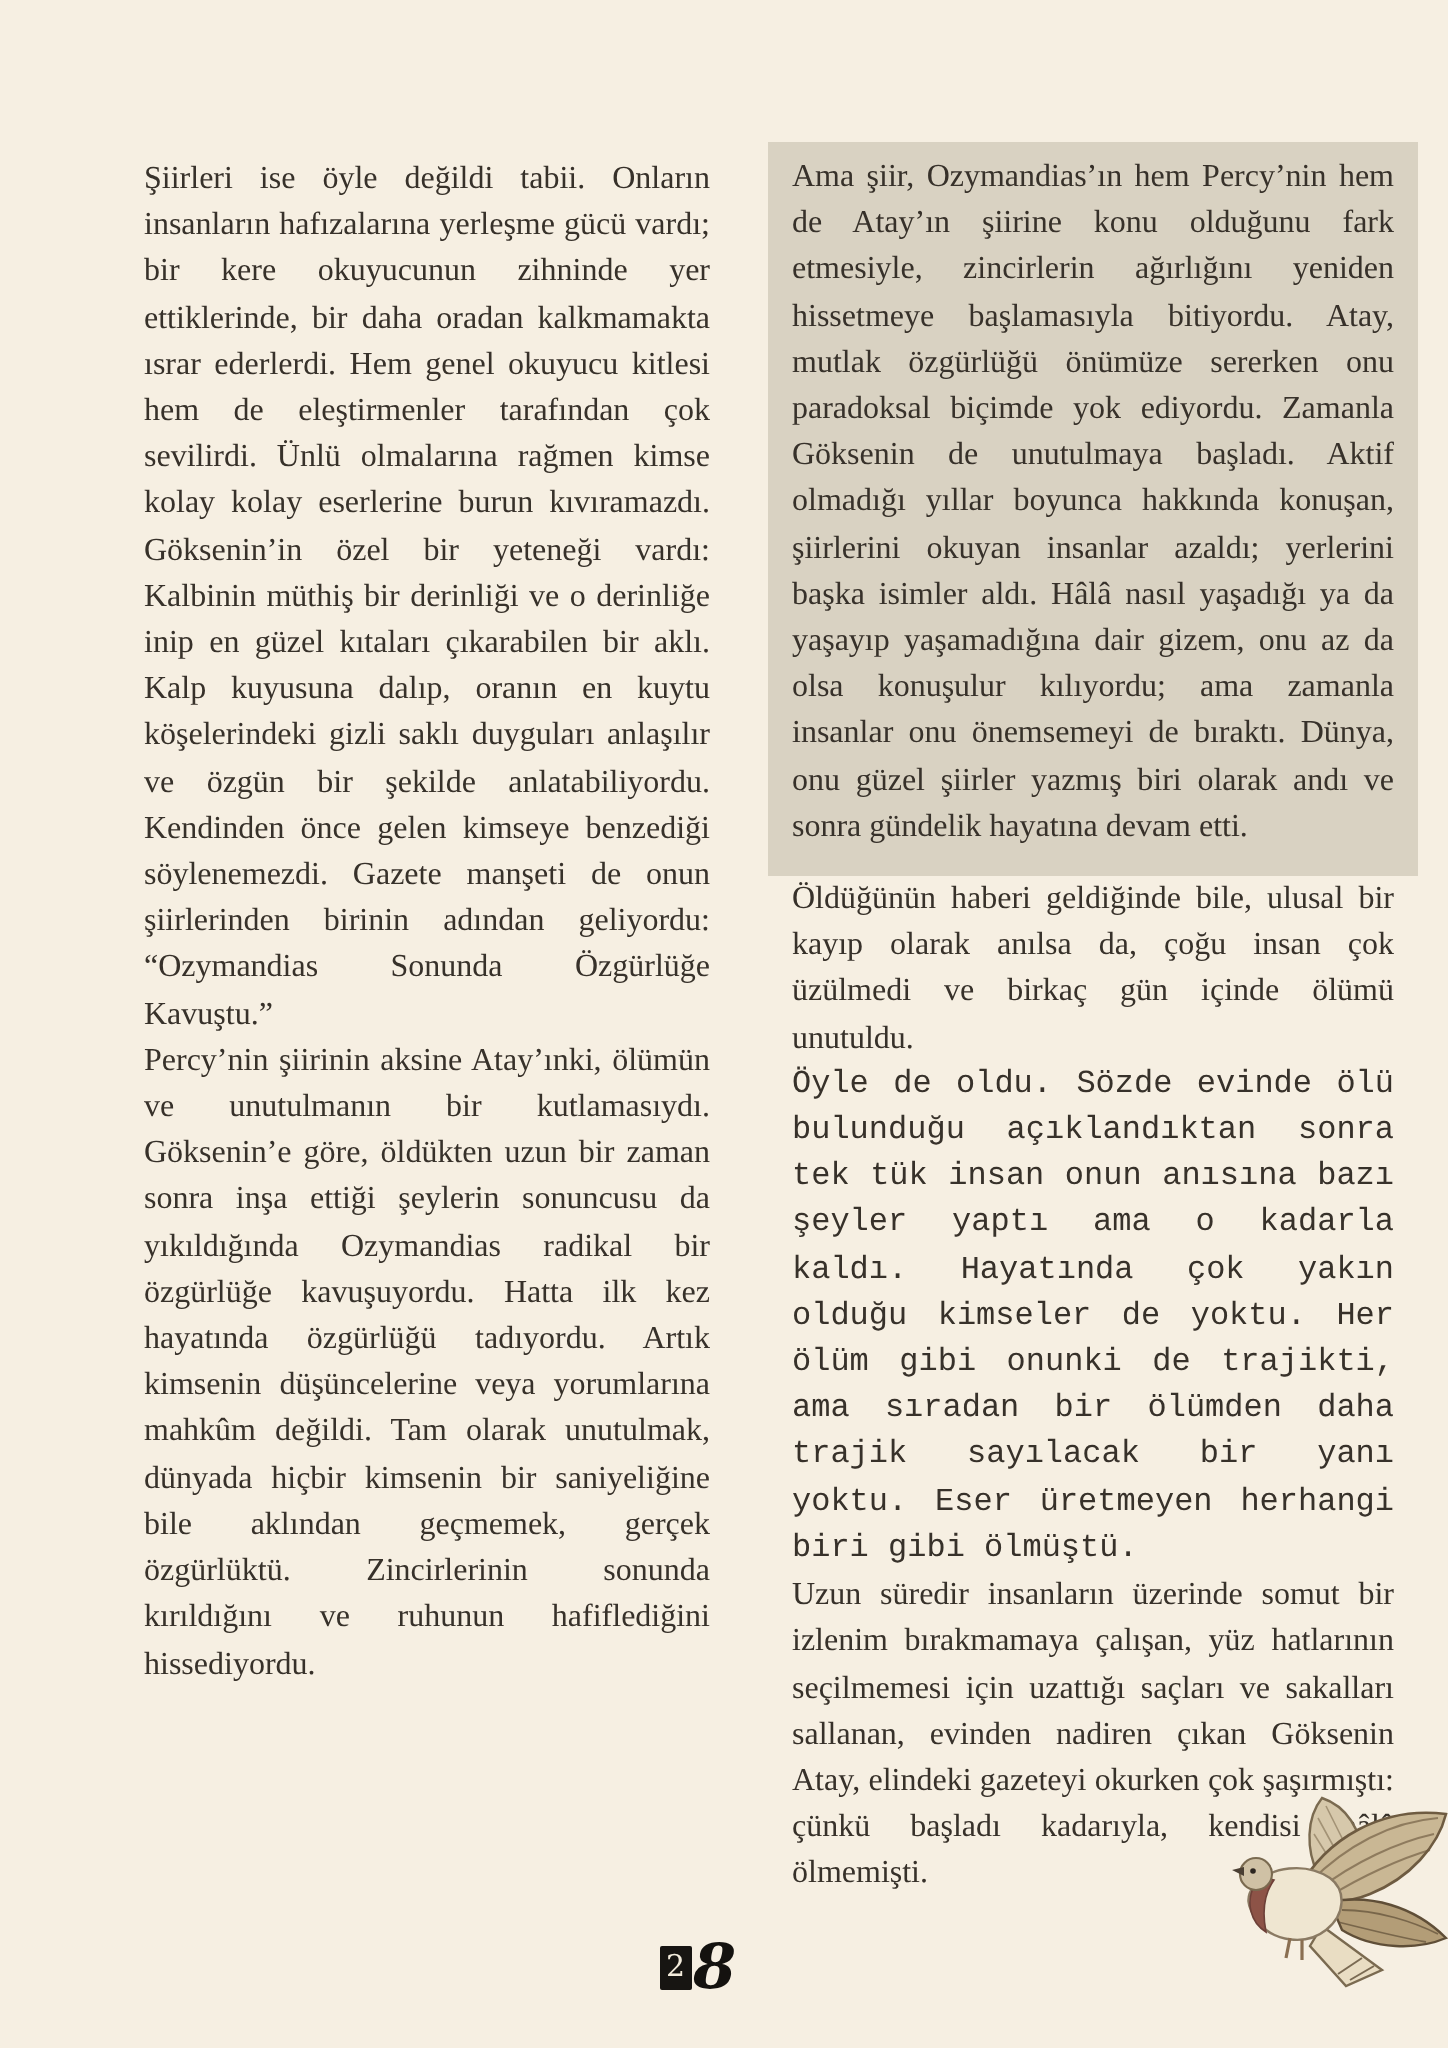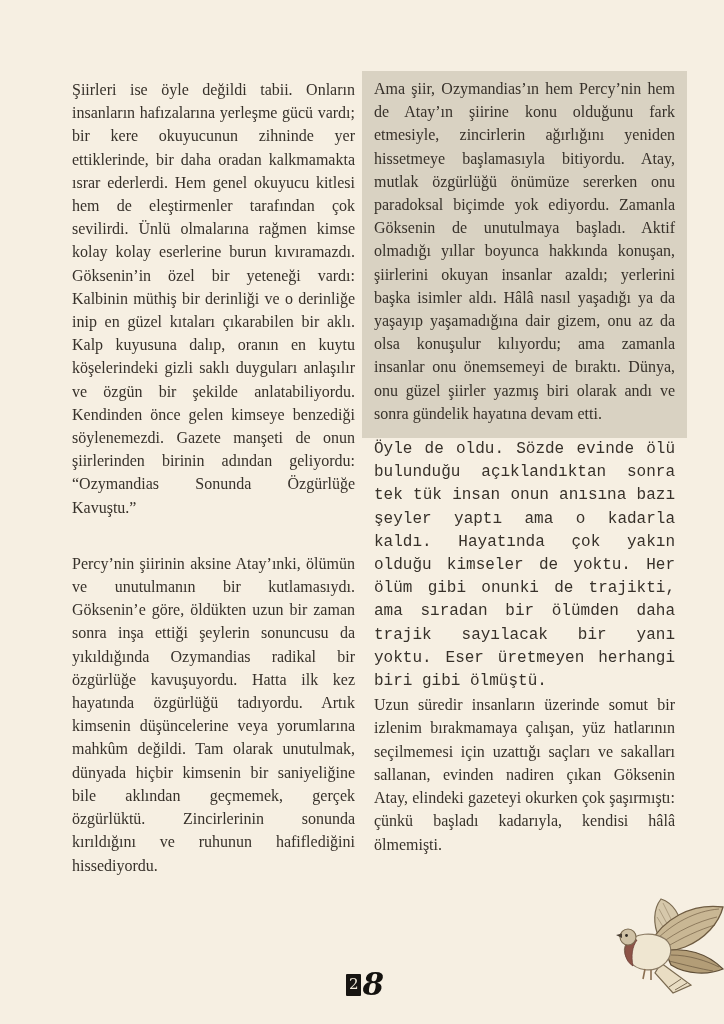--- a/index.html
+++ b/index.html
@@ -24,40 +24,39 @@
     font-size: 16px;
     line-height: 23.2px;
     text-align: justify;
   }
   .col p { margin: 0; }
   .col-left {
     left: 72px;
     top: 78px;
     width: 283px;
   }
-  .col-left p + p { margin-top: 33px; }
+  .col-left p + p { }
   .col-right {
-    left: 362px;
+    left: 384px;
     top: 71px;
     width: 325px;
   }
   .highlight {
     background: #d9d2c2;
     padding: 6px 12px 13px 12px;
   }
   .col-right > p { margin-left: 12px; margin-right: 12px; }
   .gap-sm { margin-top: 20px; }
   .gap-lg { margin-top: 27px; font-family: Liberation Mono, monospace; }
   .gap-0  { margin-top: 0; }
   .pagenum {
     position: absolute;
     left: 330px;
     top: 969px;
     width: 70px;
-    text-align: center;
     white-space: nowrap;
   }
   .pn-first {
     display: inline-block;
     background: #171512;
     color: #f3ecdc;
     font-family: "DejaVu Serif", serif;
     font-size: 15px;
     line-height: 1;
     padding: 3px 3px 4px 3px;
@@ -90,20 +89,21 @@
 
   <div class="col col-left">
     <p>Şiirleri ise öyle değildi tabii. Onların insanların hafızalarına yerleşme gücü vardı; bir kere okuyucunun zihninde yer ettiklerinde, bir daha oradan kalkmamakta ısrar ederlerdi. Hem genel okuyucu kitlesi hem de eleştirmenler tarafından çok sevilirdi. Ünlü olmalarına rağmen kimse kolay kolay eserlerine burun kıvıramazdı. Göksenin’in özel bir yeteneği vardı: Kalbinin müthiş bir derinliği ve o derinliğe inip en güzel kıtaları çıkarabilen bir aklı. Kalp kuyusuna dalıp, oranın en kuytu köşelerindeki gizli saklı duyguları anlaşılır ve özgün bir şekilde anlatabiliyordu. Kendinden önce gelen kimseye benzediği söylenemezdi. Gazete manşeti de onun şiirlerinden birinin adından geliyordu: “Ozymandias Sonunda Özgürlüğe Kavuştu.”</p>
     <p>Percy’nin şiirinin aksine Atay’ınki, ölümün ve unutulmanın bir kutlamasıydı. Göksenin’e göre, öldükten uzun bir zaman sonra inşa ettiği şeylerin sonuncusu da yıkıldığında Ozymandias radikal bir özgürlüğe kavuşuyordu. Hatta ilk kez hayatında özgürlüğü tadıyordu. Artık kimsenin düşüncelerine veya yorumlarına mahkûm değildi. Tam olarak unutulmak, dünyada hiçbir kimsenin bir saniyeliğine bile aklından geçmemek, gerçek özgürlüktü. Zincirlerinin sonunda kırıldığını ve ruhunun hafiflediğini hissediyordu.</p>
   </div>
 
   <div class="col col-right">
     <div class="highlight">
       <p>Ama şiir, Ozymandias’ın hem Percy’nin hem de Atay’ın şiirine konu olduğunu fark etmesiyle, zincirlerin ağırlığını yeniden hissetmeye başlamasıyla bitiyordu. Atay, mutlak özgürlüğü önümüze sererken onu paradoksal biçimde yok ediyordu. Zamanla Göksenin de unutulmaya başladı. Aktif olmadığı yıllar boyunca hakkında konuşan, şiirlerini okuyan insanlar azaldı; yerlerini başka isimler aldı. Hâlâ nasıl yaşadığı ya da yaşayıp yaşamadığına dair gizem, onu az da olsa konuşulur kılıyordu; ama zamanla insanlar onu önemsemeyi de bıraktı. Dünya, onu güzel şiirler yazmış biri olarak andı ve sonra gündelik hayatına devam etti.</p>
     </div>
+    <p class="gap-sm">Öldüğünün haberi geldiğinde bile, ulusal bir kayıp olarak anılsa da, çoğu insan çok üzülmedi ve birkaç gün içinde ölümü unutuldu.</p>
     <p class="gap-lg">Öyle de oldu. Sözde evinde ölü bulunduğu açıklandıktan sonra tek tük insan onun anısına bazı şeyler yaptı ama o kadarla kaldı. Hayatında çok yakın olduğu kimseler de yoktu. Her ölüm gibi onunki de trajikti, ama sıradan bir ölümden daha trajik sayılacak bir yanı yoktu. Eser üretmeyen herhangi biri gibi ölmüştü.</p>
     <p class="gap-0">Uzun süredir insanların üzerinde somut bir izlenim bırakmamaya çalışan, yüz hatlarının seçilmemesi için uzattığı saçları ve sakalları sallanan, evinden nadiren çıkan Göksenin Atay, elindeki gazeteyi okurken çok şaşırmıştı: çünkü başladı kadarıyla, kendisi hâlâ ölmemişti.</p>
   </div>
 
   <div class="pagenum">
     <span class="pn-first">2</span><span class="pn-second">8</span>
   </div>
 
   <div class="bird">
     <svg viewBox="0 0 109 122" xmlns="http://www.w3.org/2000/svg">

